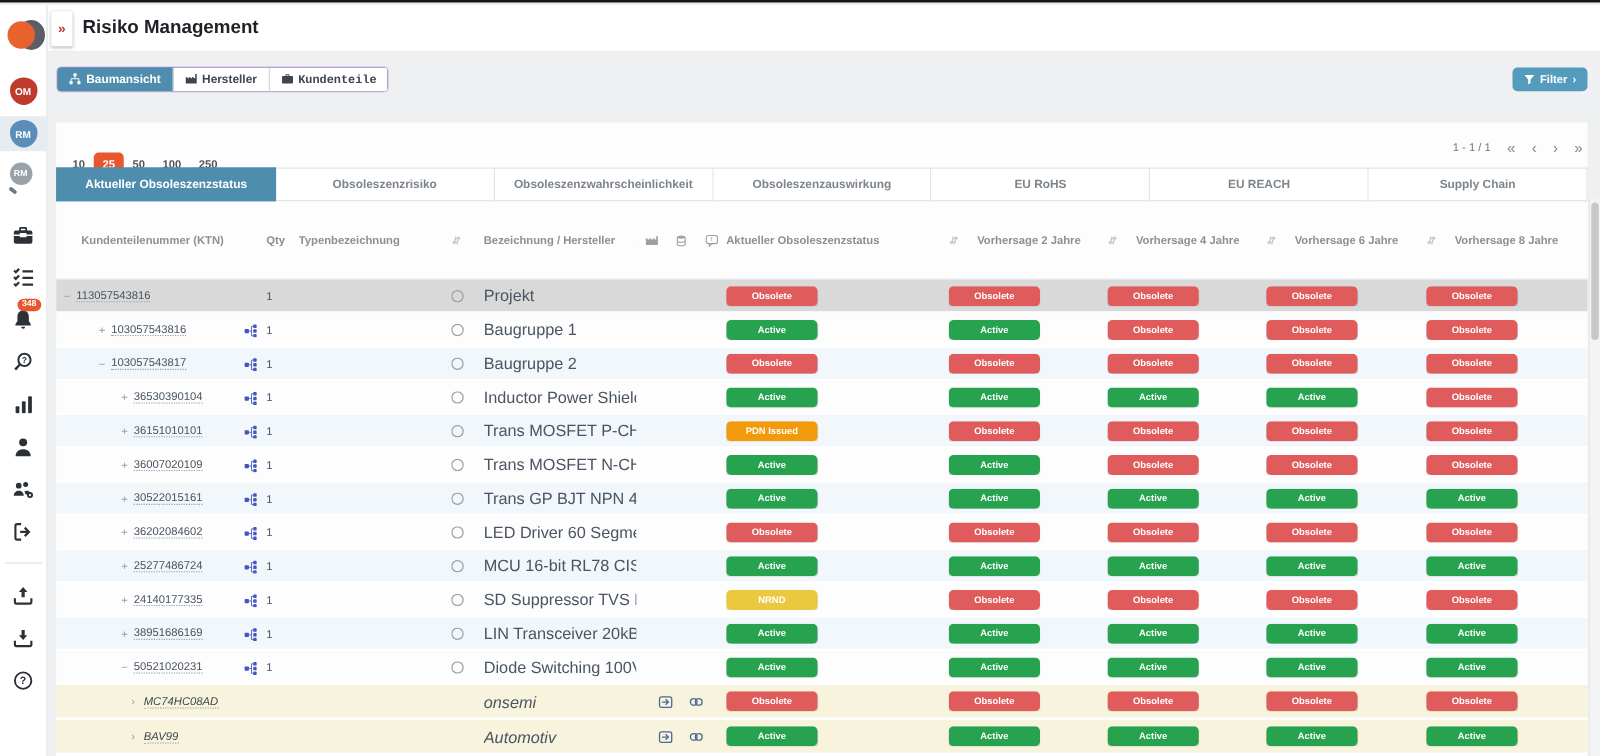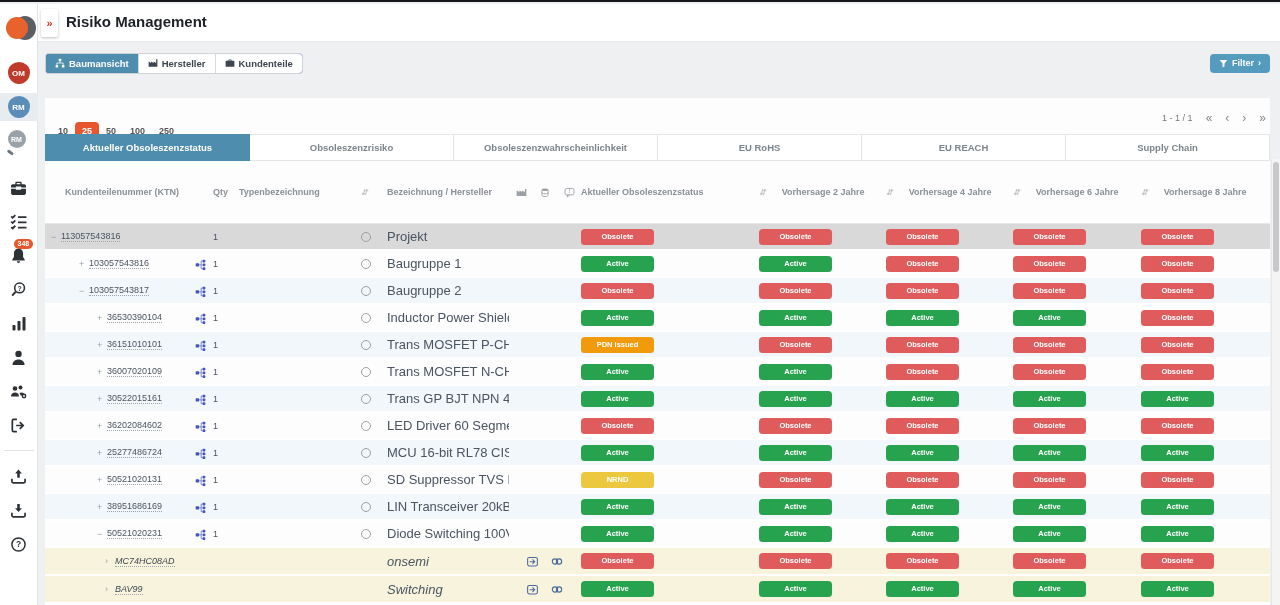--- a/index.html
+++ b/index.html
@@ -29,21 +29,21 @@
   .side-divider { width:30px; border-top:1px solid #e4e4e4; margin:8px 0; }
   .side-gap { height:12px; }
   
   .topbar { position:absolute; left:38px; right:0; top:2px; height:38px; background:#fff; border-bottom:1px solid #e8e8e8; z-index:5; }
   .expand-btn { position:absolute; left:3px; top:5px; width:17px; height:28px; background:#fff; box-shadow:0 1px 3px rgba(0,0,0,.25); border-radius:2px; color:#c0392b; font-size:11px; font-weight:bold; display:flex; align-items:center; justify-content:center; cursor:pointer; }
   .page-title { position:absolute; left:28px; top:9px; font-size:15px; font-weight:bold; color:#1d2126; }
   
   .toolbar { position:absolute; left:45px; right:10px; top:50px; height:22px; display:flex; align-items:center; }
   .btn-group { display:inline-flex; border:1px solid #cdd3d8; border-radius:4px; overflow:hidden; background:#6d28d9; }
   .vbtn { display:flex; align-items:center; gap:4px; padding:0 9px; height:19px; font-size:9.5px; font-weight:bold; color:#3c4650; background:#fff; border-right:1px solid #d6dadd; cursor:pointer; }
-  .vbtn:last-child { border-right:none; }
+  .vbtn:last-child { border-right:none;font-family:Liberation Mono, monospace; }
   .vbtn.active { background:#4e8dad; color:#fff; }
   .filter-btn { margin-left:auto; display:flex; align-items:center; gap:4px; background:#559bbd; color:#fff; font-size:9px; font-weight:bold; border-radius:4px; height:19px; padding:0 9px; cursor:pointer; }
   
   .card { position:absolute; left:45px; right:10px; top:96px; bottom:0; background:#fdfdfd; }
   .pagesize-row { display:flex; align-items:center; height:24px; margin:8px 4px 4px 6px; }
   .psize { font-size:9px; font-weight:bold; color:#555; padding:4px 7px; border-radius:4px; cursor:pointer;margin-top:25px; }
   .psize.selected { background:#e8562d; color:#fff; }
   .pag-right { margin-left:auto; display:flex; align-items:center; gap:13px; color:#777; font-size:9px; }
   .pag-arrow { font-size:12px; color:#888; cursor:pointer; line-height:10px; }
   
@@ -231,20 +231,21 @@
       <span class="pag-arrow">‹</span>
       <span class="pag-arrow">›</span>
       <span class="pag-arrow">»</span>
     </span>
   </div>
 
   <div class="tabs">
     <div class="tab active">Aktueller Obsoleszenzstatus</div>
     <div class="tab">Obsoleszenzrisiko</div>
     <div class="tab">Obsoleszenzwahrscheinlichkeit</div>
+    <div class="tab">Obsoleszenzauswirkung</div>
     <div class="tab">EU RoHS</div>
     <div class="tab">EU REACH</div>
     <div class="tab">Supply Chain</div>
   </div>
 
   <div class="grid thead">
     <div class="th" style="padding-left:4px;">
       <svg width="11" height="11" viewBox="0 0 16 16">
           <g fill="#8a9096">
             <rect x="1" y="6" width="5" height="5" rx="1"></rect>
@@ -650,21 +651,21 @@
         <div class="cell">
           <span class="badge" style="background:#27a350">Active</span>
         </div>
         <div class="cell">
           <span class="badge" style="background:#27a350">Active</span>
         </div>
       </div>
       <div class="grid trow ">
         <div class="cell" style="padding-left:52px">
           <span class="expander">+</span>
-          <a class="pnum">50521020131</a>
+          <a class="pnum">24140177335</a>
         </div>
         <div class="cell">
           <svg width="11" height="11" viewBox="0 0 16 16" style="margin-top:1px">
             <g fill="#4356c0">
               <rect x="1" y="6" width="5" height="5" rx="1"></rect>
               <rect x="11" y="1" width="4" height="4" rx="1"></rect>
               <rect x="11" y="6.5" width="4" height="4" rx="1"></rect>
               <rect x="11" y="12" width="4" height="4" rx="1"></rect>
             </g>
             <path d="M6 8.5h3M9 3h2M9 14h2M9 3v11" stroke="#4356c0" fill="none"></path>
@@ -809,21 +810,21 @@
       </div>
       <div class="grid trow mpn">
         <div class="cell" style="padding-left:60px">
           <span class="expander">›</span>
           <a class="pnum italic">BAV99</a>
         </div>
         <div class="cell"></div>
         <div class="cell"></div>
         <div class="cell"></div>
         <div class="cell"></div>
-        <div class="cell desc italic">Switching</div>
+        <div class="cell desc italic">Automotiv</div>
         <div class="cell doc-icons" style="grid-column:span 3">
           <svg width="13" height="13" viewBox="0 0 16 16" style="margin-right:11px">
             <rect x="2" y="3" width="12" height="10.5" rx="2" fill="none" stroke="#4a6b9a" stroke-width="1.3"></rect>
             <path d="M4.5 8.2h6M8 5.5l2.7 2.7L8 10.9" fill="none" stroke="#4a6b9a" stroke-width="1.3"></path>
           </svg>
           <svg width="14" height="13" viewBox="0 0 18 16">
             <circle cx="6.4" cy="8" r="3.4" fill="none" stroke="#4a6b9a" stroke-width="1.4"></circle>
             <circle cx="11.6" cy="8" r="3.4" fill="none" stroke="#4a6b9a" stroke-width="1.4"></circle>
           </svg>
         </div>

